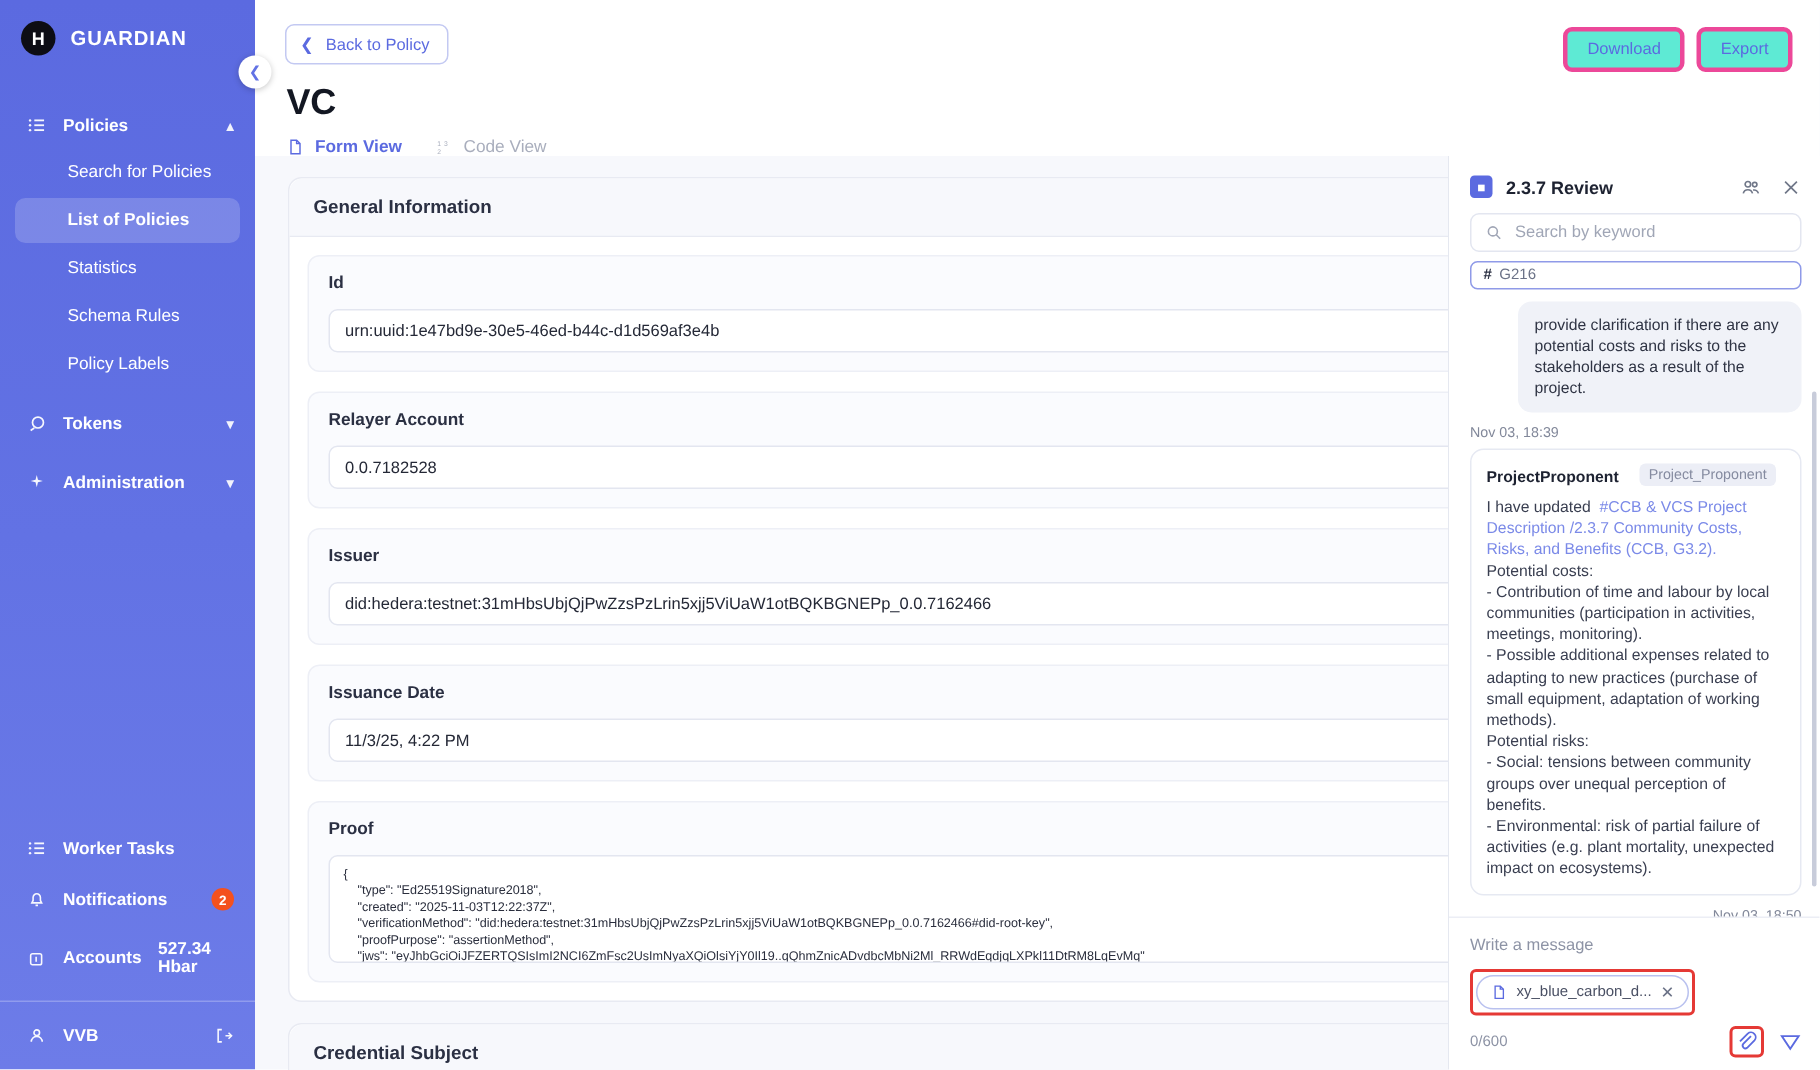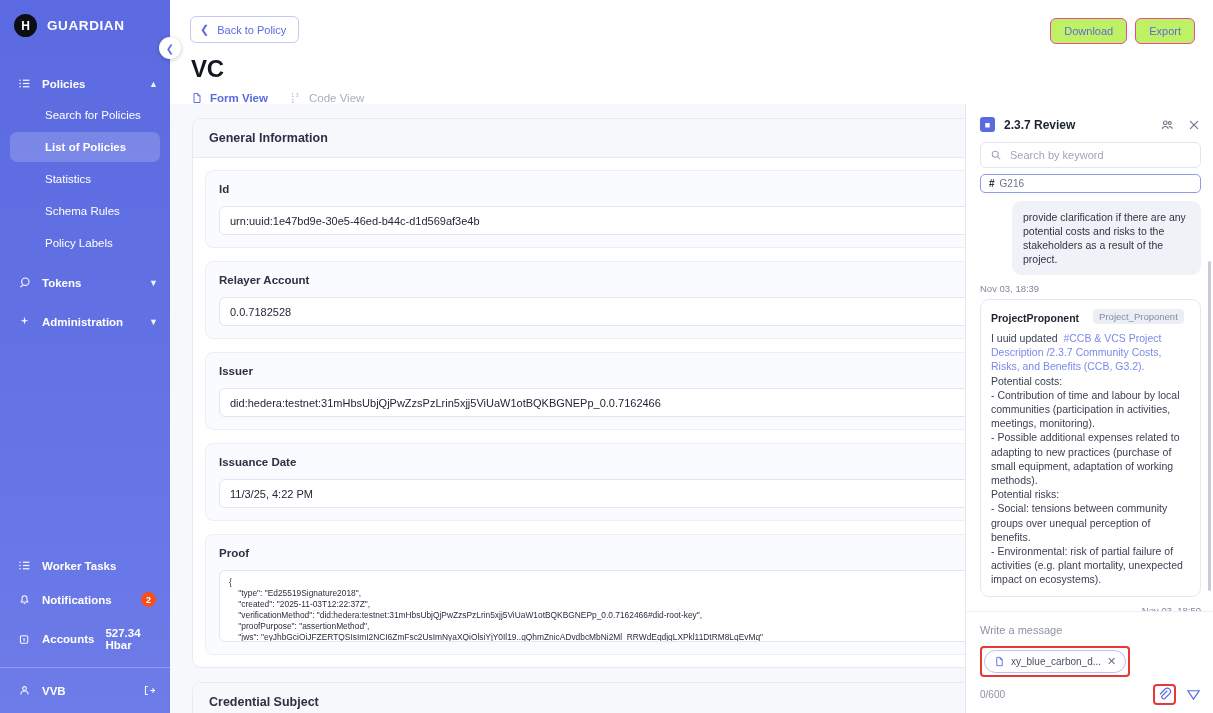--- a/index.html
+++ b/index.html
@@ -71,21 +71,21 @@
     border: 1px solid #c3c9f2; border-radius: 6px; background: #fff;
     color: #5b6ae0; font-size: 11px; padding: 6px 12px 6px 9px; cursor: pointer;
   }
   .page-title { font-size: 24px; font-weight: bold; color: #131722; margin: 12px 0 0 1px; letter-spacing: -.2px; }
   .tabs { display: flex; gap: 22px; margin: 9px 0 0 1px; }
   .tab { display: flex; align-items: center; gap: 7px; font-size: 11.5px; cursor: pointer; }
   .tab.active { color: #5b6ae0; font-weight: bold; }
   .tab.inactive { color: #a9aebd; }
   .topbar-actions { position: absolute; right: 18px; top: 18px; display: flex; gap: 8px; }
   .ghost-btn {
-    border: 1px solid #ec4899; border-radius: 6px; background: #bef264;
+    border: 3px solid #ec4899; border-radius: 6px; background: #5eead4;
     color: #5b6ae0; font-size: 11px; padding: 6px 13px; cursor: pointer;
   }
 
   .content-area { flex: 1; background: #f7f8fc; overflow: hidden; position: relative; }
   .form-scroll { height: 100%; overflow-y: auto; padding: 14px 22px 20px 22px; }
 
   .card { background: #fff; border: 1px solid #e8eaf2; border-radius: 9px; margin-bottom: 14px; }
   .card-head {
     display: flex; align-items: center; justify-content: space-between;
     padding: 12px 16px; background: #f7f8fc; border-bottom: 1px solid #e8eaf2;
@@ -451,21 +451,21 @@
         <div class="bubble-them">provide clarification if there are any potential costs and risks to the stakeholders as a result of the project.</div>
 
         <div class="msg-time">Nov 03, 18:39</div>
 
         <div class="card-msg">
           <div class="card-msg-head">
             <span class="author">ProjectProponent</span>
             <span class="role-chip">Project_Proponent</span>
           </div>
           <div class="card-msg-body">
-            <span>I uuid updated</span>
+            <span>I have updated</span>
             <span>&nbsp;</span><span class="link">#CCB &amp; VCS Project Description /2.3.7 Community Costs, Risks, and Benefits (CCB, G3.2).</span>
             <div style="white-space:pre-line;">Potential costs:
 - Contribution of time and labour by local communities (participation in activities, meetings, monitoring).
 - Possible additional expenses related to adapting to new practices (purchase of small equipment, adaptation of working methods).
 Potential risks:
 - Social: tensions between community groups over unequal perception of benefits.
 - Environmental: risk of partial failure of activities (e.g. plant mortality, unexpected impact on ecosystems).</div>
           </div>
         </div>
 

